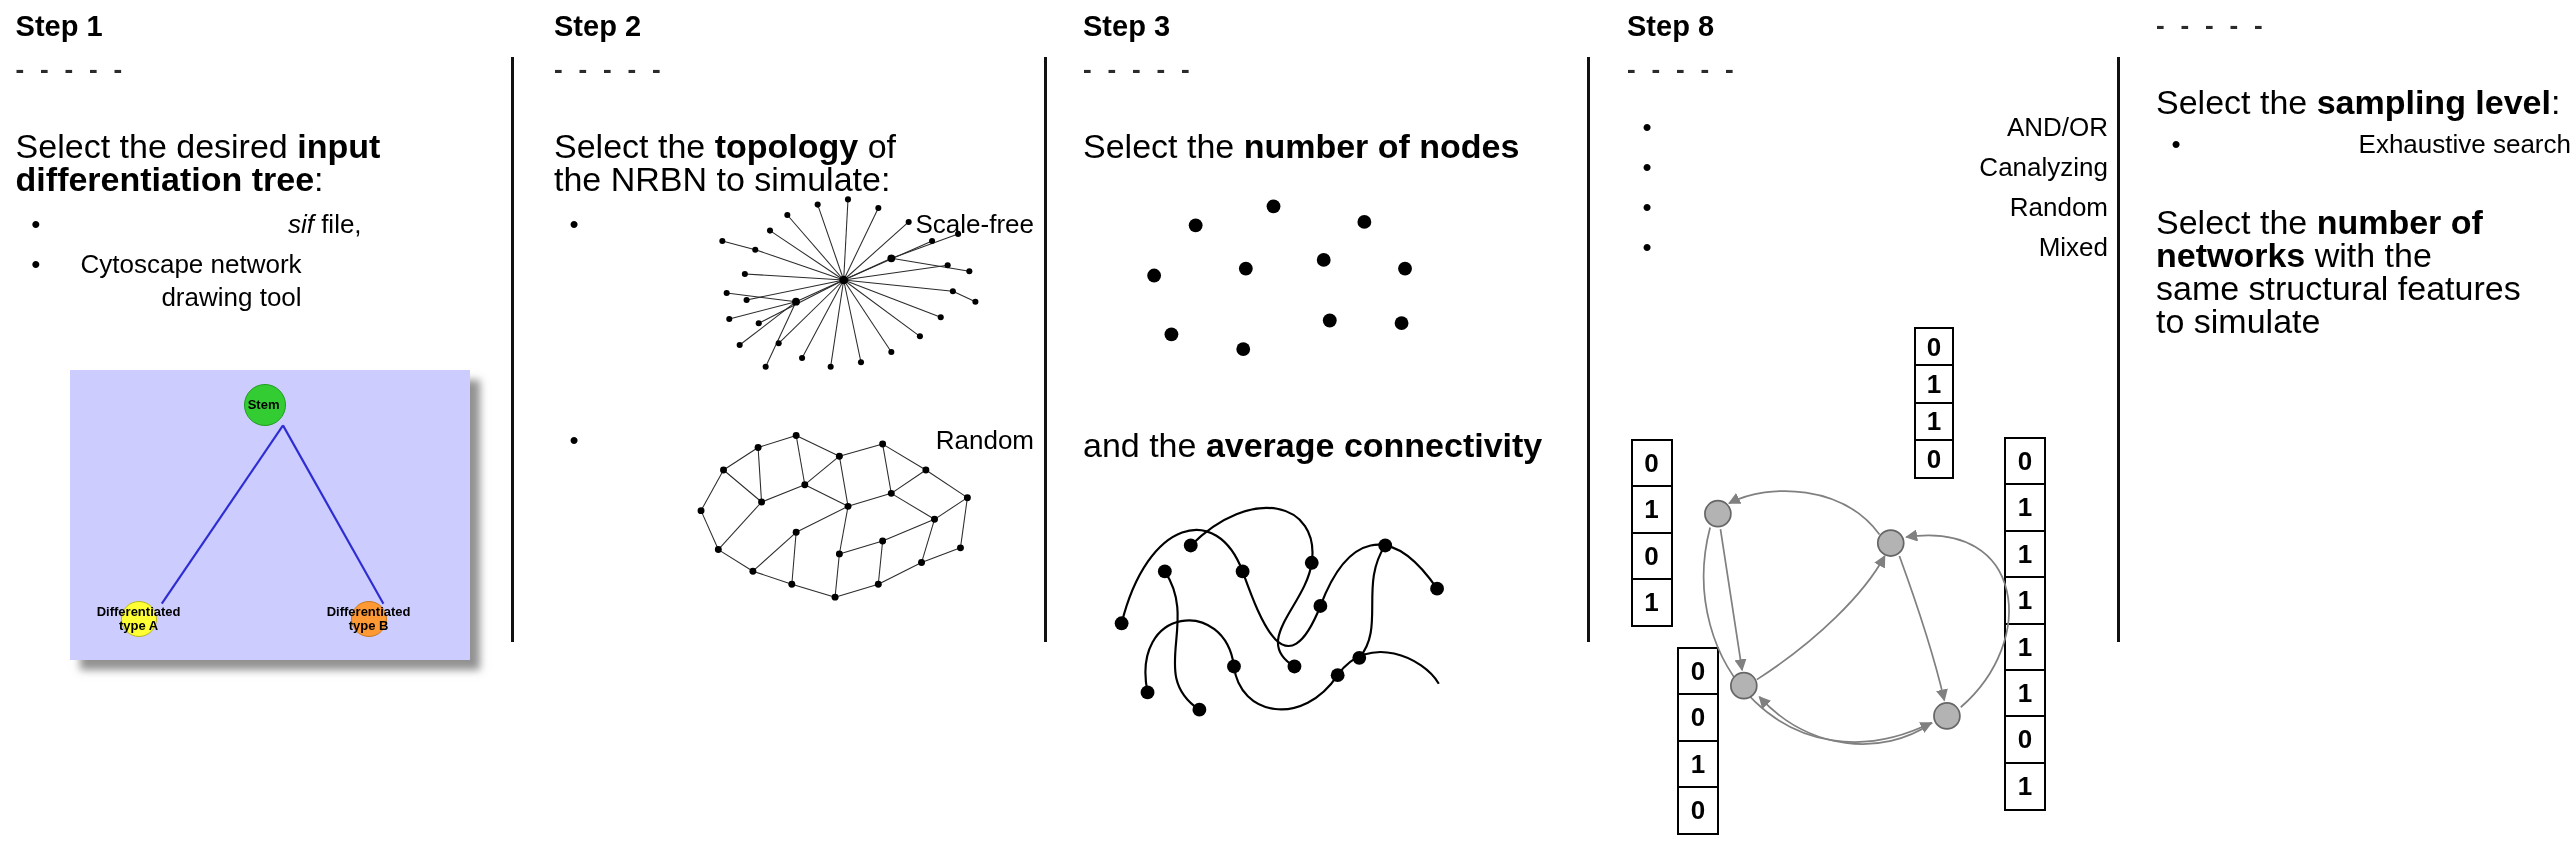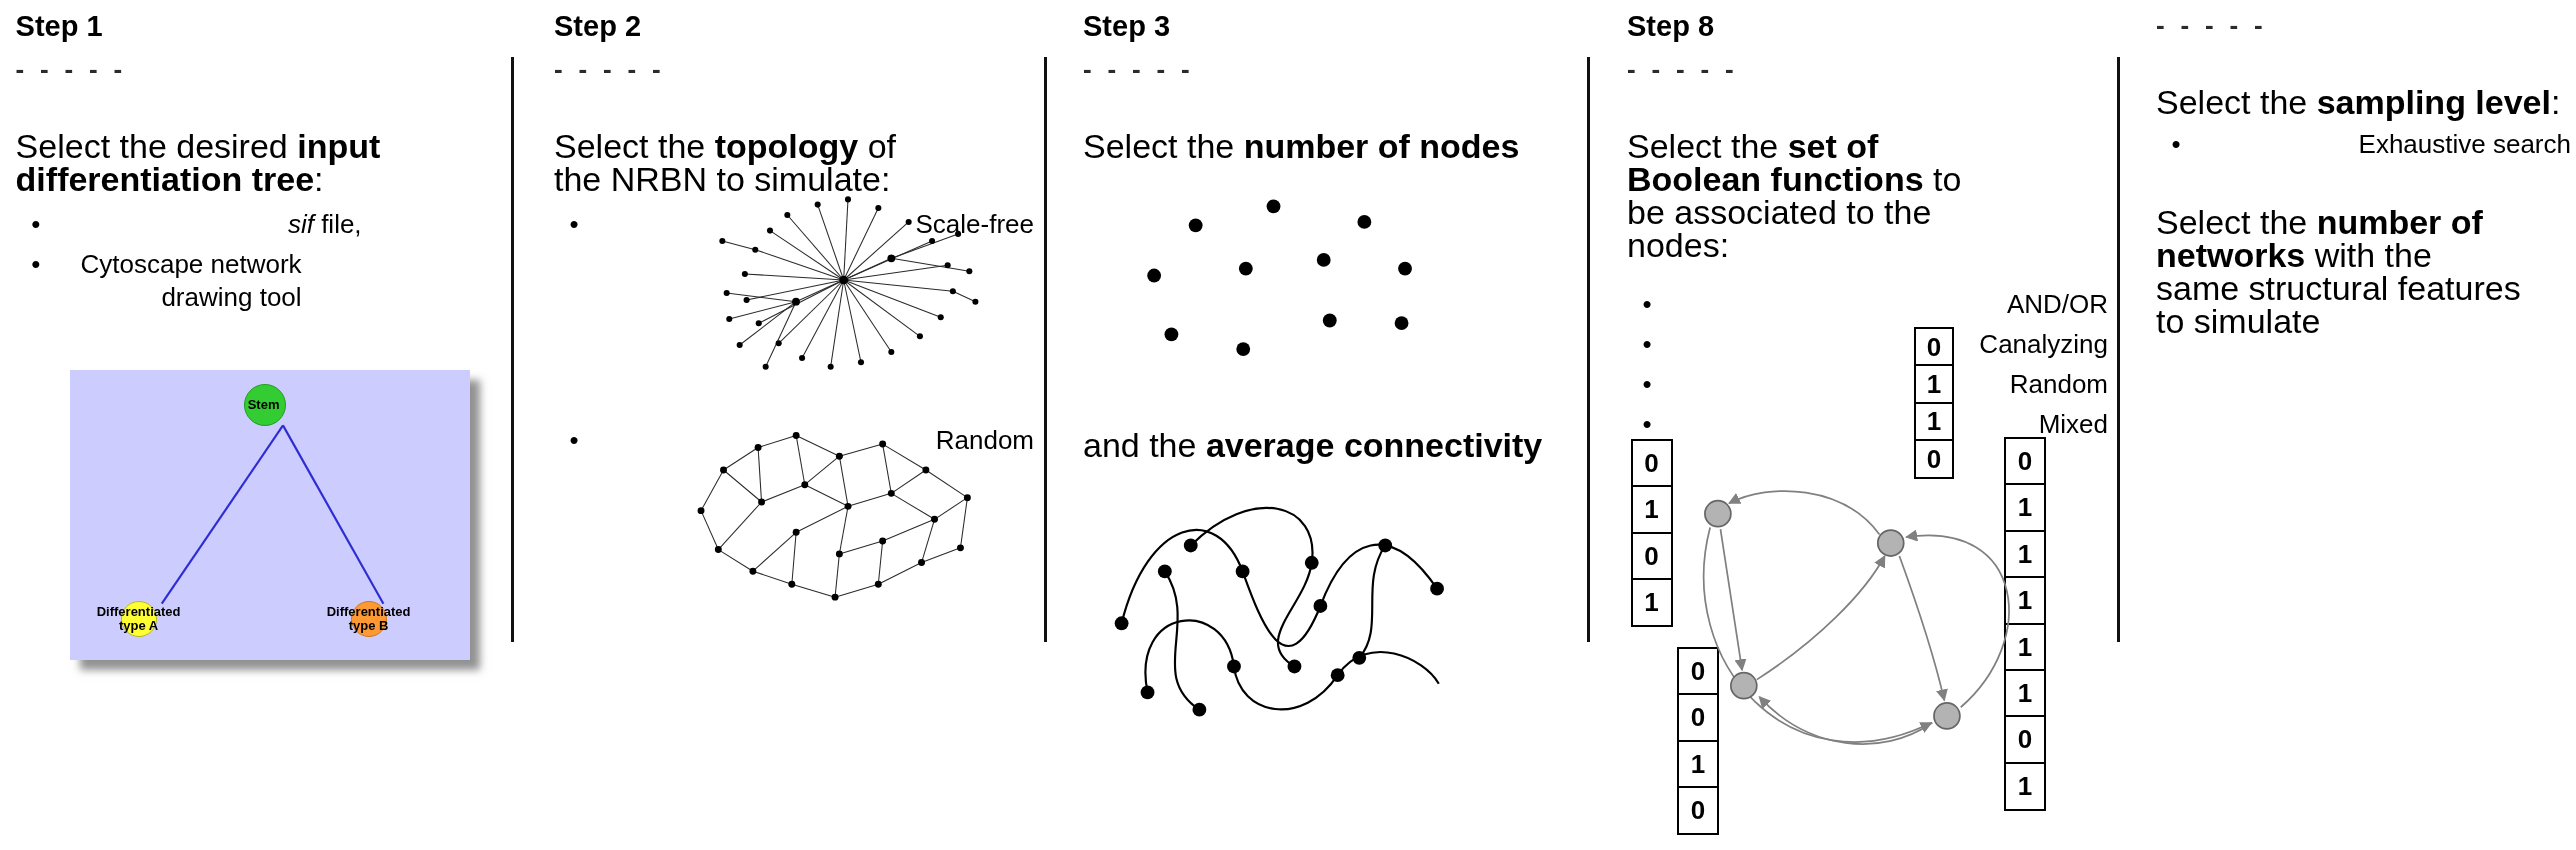--- a/index.html
+++ b/index.html
@@ -265,21 +265,20 @@
           <circle cx="115" cy="275" r="8"></circle>
           <circle cx="330" cy="85" r="8"></circle>
           <circle cx="300" cy="215" r="8"></circle>
       </g>
     </svg>
   </section>
 
   <section class="col" style="left:1627px;width:481px">
     <h2 class="step-title">Step 8</h2>
     <div class="dashes">- - - - -</div>
-    <p class="body-text" style="max-width:381px"><span>Select the </span><b>set of Boolean functions</b><span> to be associated to the nodes:</span></p>
     <ul class="bullets" style="margin-top:26px">
       <li><span>AND/OR</span></li>
       <li><span>Canalyzing</span></li>
       <li><span>Random</span></li>
       <li><span>Mixed</span></li>
     </ul>
 
     <div class="ttable small" style="left:287px;top:327px">
       <div class="cell">0</div>
       <div class="cell">1</div>

